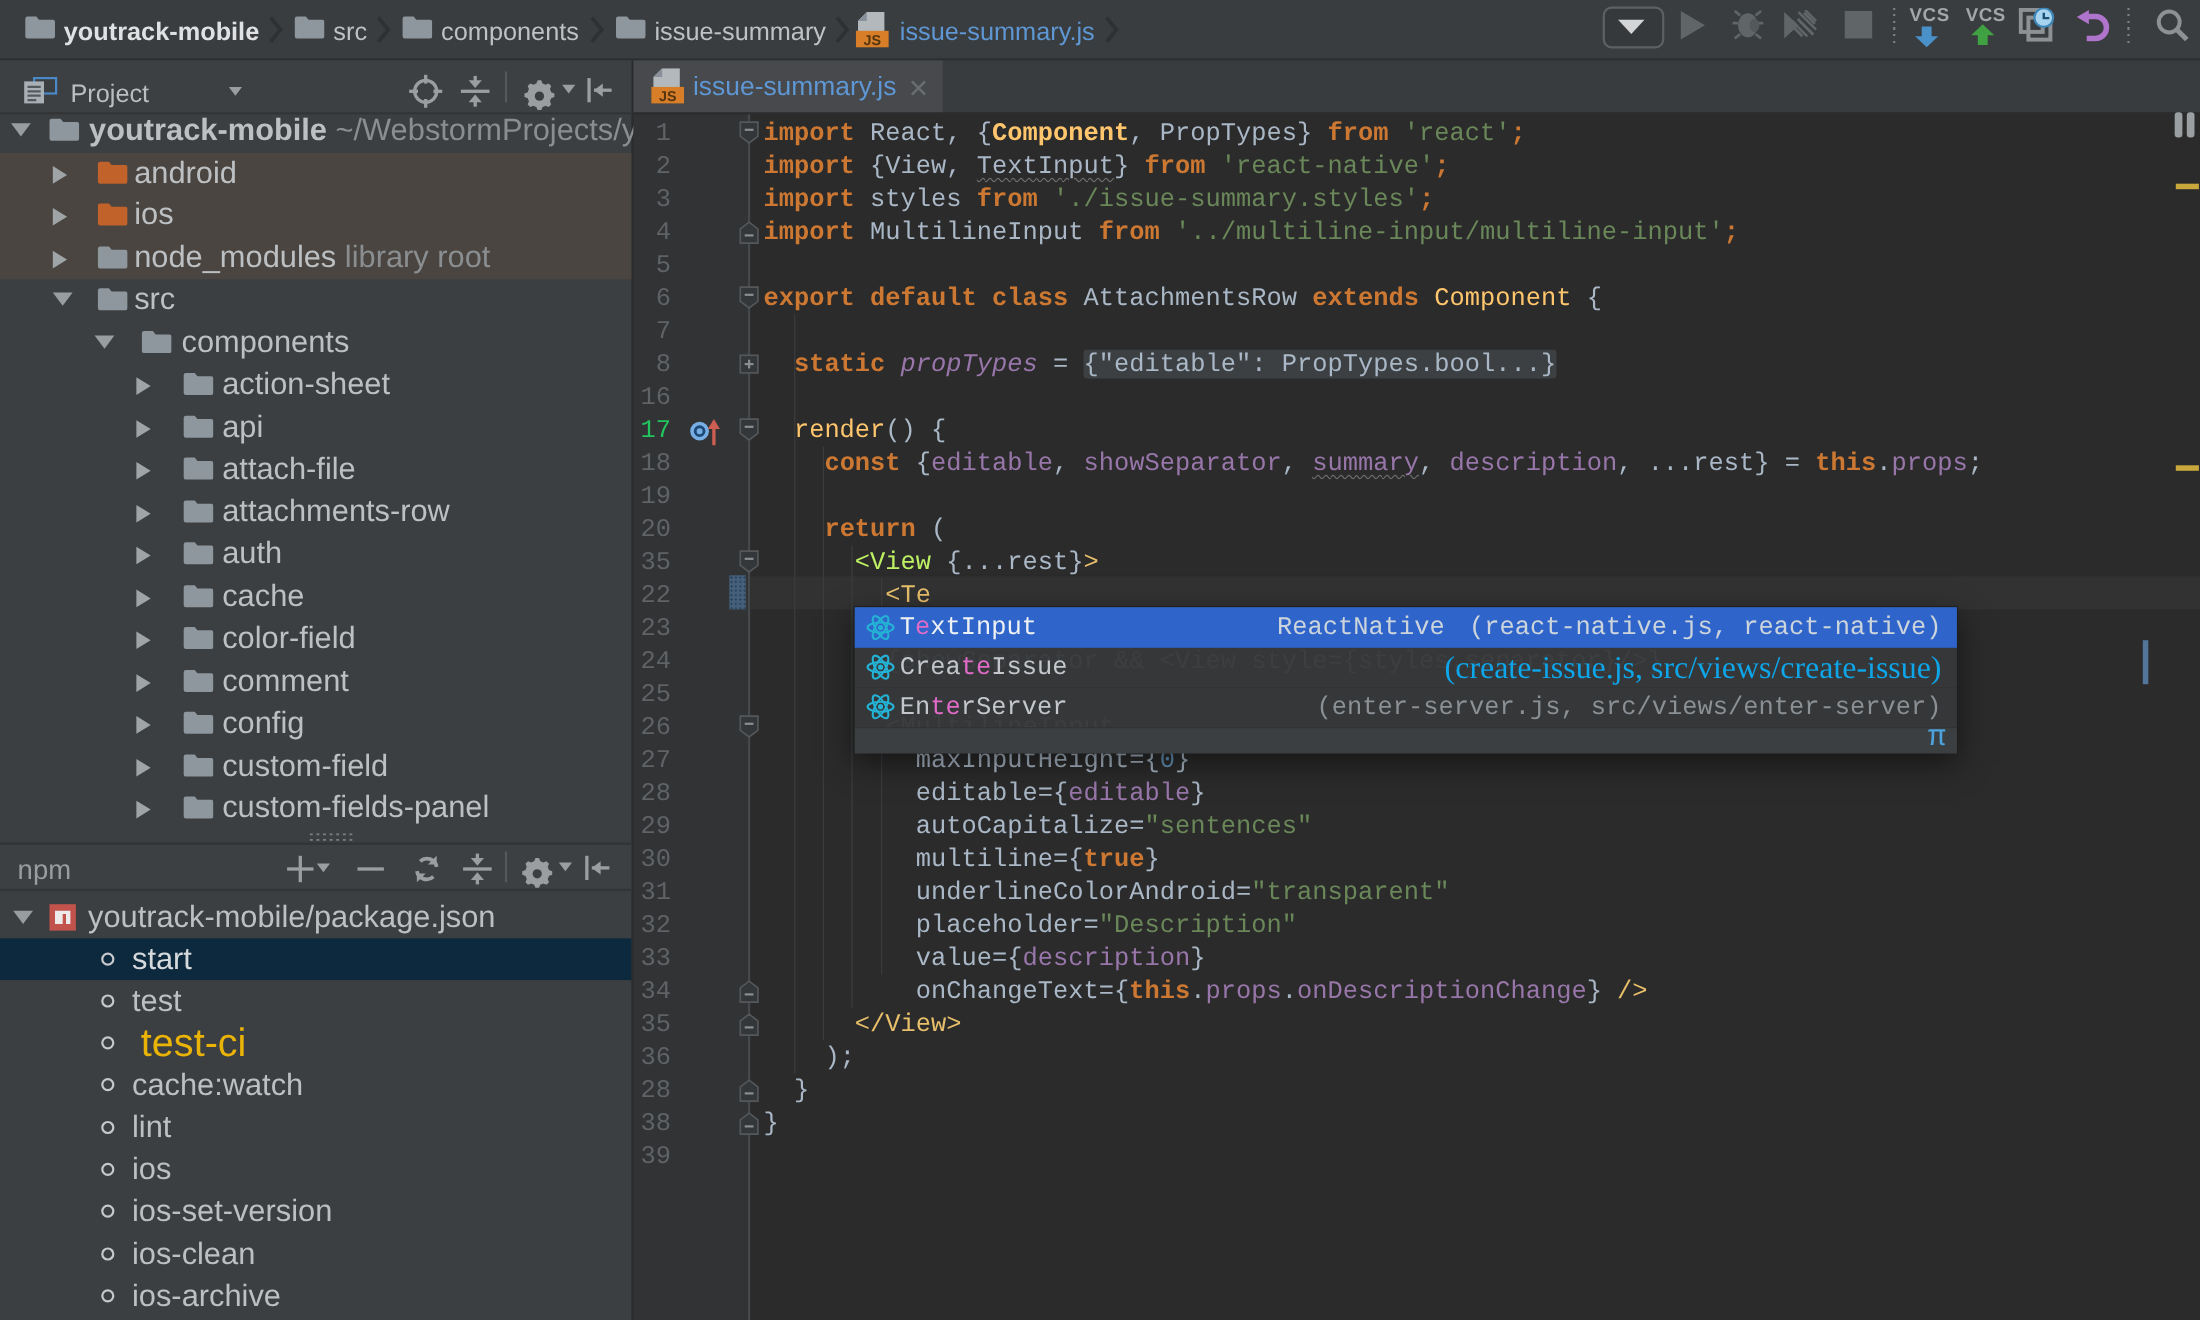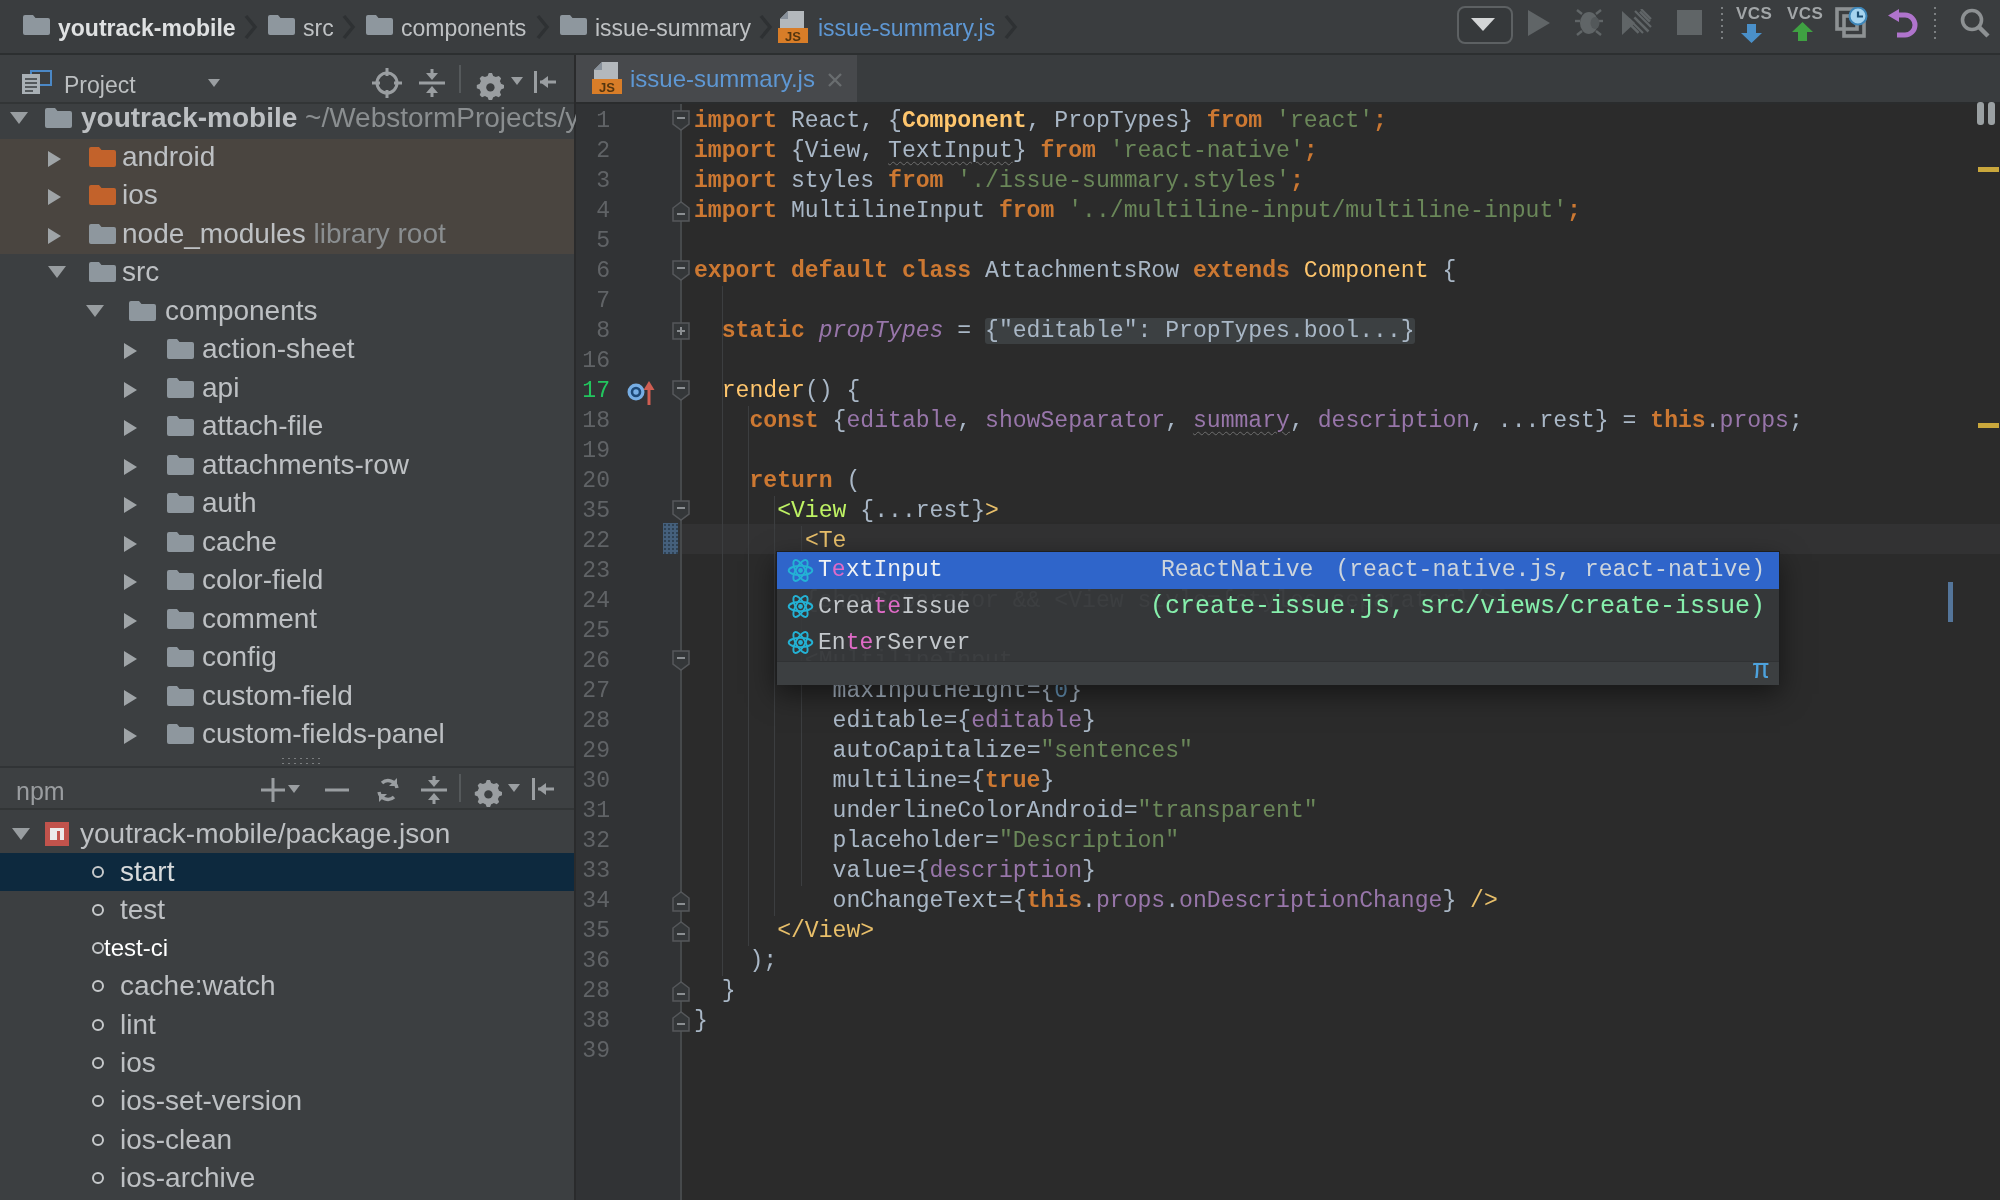--- a/index.html
+++ b/index.html
@@ -320,21 +320,21 @@
             <rect x="1" y="1" width="24" height="24" fill="#c2534c"></rect>
             <path d="M6 7 h14 v12 h-4 v-9 h-3 v9 h-7 z" fill="#eceaea"></path>
           </svg></div>
 <div style="position:absolute;left:80px;top:815px;height:38px;line-height:38px;font-size:28px;color:#bdc0c3;white-space:pre;">youtrack-mobile/package.json</div>
 <div style="position:absolute;left:0;top:852.5px;width:574px;height:38px;background:#0d293e;"></div>
 <div style="position:absolute;left:92px;top:865.5px;width:8px;height:8px;border:2.5px solid #c6c9cb;border-radius:50%;"></div>
 <div style="position:absolute;left:120px;top:852.5px;height:38px;line-height:38px;font-size:28px;color:#d7dadc;white-space:pre;">start</div>
 <div style="position:absolute;left:92px;top:903.8px;width:8px;height:8px;border:2.5px solid #c6c9cb;border-radius:50%;"></div>
 <div style="position:absolute;left:120px;top:890.8px;height:38px;line-height:38px;font-size:28px;color:#bdc0c3;white-space:pre;">test</div>
 <div style="position:absolute;left:92px;top:942.1px;width:8px;height:8px;border:2.5px solid #c6c9cb;border-radius:50%;"></div>
-<div style="position:absolute;left:104px;top:929.1px;height:38px;line-height:38px;font-size:24px;color:#ffffff;white-space:pre;">test-ci</div>
+<div style="position:absolute;left:128px;top:929.1px;height:38px;line-height:38px;font-size:36px;color:#eab308;white-space:pre;">test-ci</div>
 <div style="position:absolute;left:92px;top:980.4px;width:8px;height:8px;border:2.5px solid #c6c9cb;border-radius:50%;"></div>
 <div style="position:absolute;left:120px;top:967.4px;height:38px;line-height:38px;font-size:28px;color:#bdc0c3;white-space:pre;">cache:watch</div>
 <div style="position:absolute;left:92px;top:1018.7px;width:8px;height:8px;border:2.5px solid #c6c9cb;border-radius:50%;"></div>
 <div style="position:absolute;left:120px;top:1005.7px;height:38px;line-height:38px;font-size:28px;color:#bdc0c3;white-space:pre;">lint</div>
 <div style="position:absolute;left:92px;top:1057.0px;width:8px;height:8px;border:2.5px solid #c6c9cb;border-radius:50%;"></div>
 <div style="position:absolute;left:120px;top:1044.0px;height:38px;line-height:38px;font-size:28px;color:#bdc0c3;white-space:pre;">ios</div>
 <div style="position:absolute;left:92px;top:1095.3px;width:8px;height:8px;border:2.5px solid #c6c9cb;border-radius:50%;"></div>
 <div style="position:absolute;left:120px;top:1082.3px;height:38px;line-height:38px;font-size:28px;color:#bdc0c3;white-space:pre;">ios-set-version</div>
 <div style="position:absolute;left:92px;top:1133.6px;width:8px;height:8px;border:2.5px solid #c6c9cb;border-radius:50%;"></div>
 <div style="position:absolute;left:120px;top:1120.6px;height:38px;line-height:38px;font-size:28px;color:#bdc0c3;white-space:pre;">ios-clean</div>
@@ -502,27 +502,28 @@
    <div style="position:absolute;right:14px;top:0;height:37px;line-height:37px;font-size:23.1px;font-family:'Liberation Mono',monospace;color:#ccd4dc;white-space:pre;">(react-native.js, react-native)</div>
  </div>
  <div style="position:absolute;left:0;top:37px;width:100%;height:36px;background:rgba(54,57,59,0.9);">
    <div style="position:absolute;left:10px;top:4px;"><svg width="27" height="27" viewBox="0 0 27 27">
           <ellipse cx="13.5" cy="13.5" rx="11.8" ry="4.6" fill="none" stroke="#24b2d5" stroke-width="1.9"></ellipse>
           <ellipse cx="13.5" cy="13.5" rx="11.8" ry="4.6" transform="rotate(60 13.5 13.5)" fill="none" stroke="#24b2d5" stroke-width="1.9"></ellipse>
           <ellipse cx="13.5" cy="13.5" rx="11.8" ry="4.6" transform="rotate(120 13.5 13.5)" fill="none" stroke="#24b2d5" stroke-width="1.9"></ellipse>
           <circle cx="13.5" cy="13.5" r="2.4" fill="#24b2d5"></circle>
         </svg></div>
    <div style="position:absolute;left:41px;top:0;height:36px;line-height:36px;font-size:23.1px;font-family:'Liberation Mono',monospace;color:#c3c7cb;white-space:pre;">Crea<span style="color:#e06bc8">te</span>Issue</div>
-   <div style="position:absolute;right:14px;top:0;height:36px;line-height:36px;font-size:25px;font-family:Liberation Mono, monospace;color:#86efac;white-space:pre;">(create-issue.js, src/views/create-issue)</div>
+   <div style="position:absolute;right:14px;top:0;height:36px;line-height:36px;font-size:29px;font-family:Liberation Serif, serif;color:#0ea5e9;white-space:pre;">(create-issue.js, src/views/create-issue)</div>
  </div>
  <div style="position:absolute;left:0;top:73px;width:100%;height:36px;background:rgba(54,57,59,0.9);">
    <div style="position:absolute;left:10px;top:4px;"><svg width="27" height="27" viewBox="0 0 27 27">
           <ellipse cx="13.5" cy="13.5" rx="11.8" ry="4.6" fill="none" stroke="#24b2d5" stroke-width="1.9"></ellipse>
           <ellipse cx="13.5" cy="13.5" rx="11.8" ry="4.6" transform="rotate(60 13.5 13.5)" fill="none" stroke="#24b2d5" stroke-width="1.9"></ellipse>
           <ellipse cx="13.5" cy="13.5" rx="11.8" ry="4.6" transform="rotate(120 13.5 13.5)" fill="none" stroke="#24b2d5" stroke-width="1.9"></ellipse>
           <circle cx="13.5" cy="13.5" r="2.4" fill="#24b2d5"></circle>
         </svg></div>
    <div style="position:absolute;left:41px;top:0;height:36px;line-height:36px;font-size:23.1px;font-family:'Liberation Mono',monospace;color:#c3c7cb;white-space:pre;">En<span style="color:#e06bc8">te</span>rServer</div>
+   <div style="position:absolute;right:14px;top:0;height:36px;line-height:36px;font-size:23.1px;font-family:'Liberation Mono',monospace;color:#8b9094;white-space:pre;">(enter-server.js, src/views/enter-server)</div>
  </div>
  <div style="position:absolute;left:0;top:109px;width:100%;height:24px;background:#3c3f41;border-top:1px solid #303234;box-sizing:border-box;">
    <div style="position:absolute;right:10px;top:-5px;height:28px;line-height:28px;font-size:27px;font-family:'Liberation Mono',monospace;color:#4da2dd;">π</div>
  </div>
 </div>
 
 </body></html>

